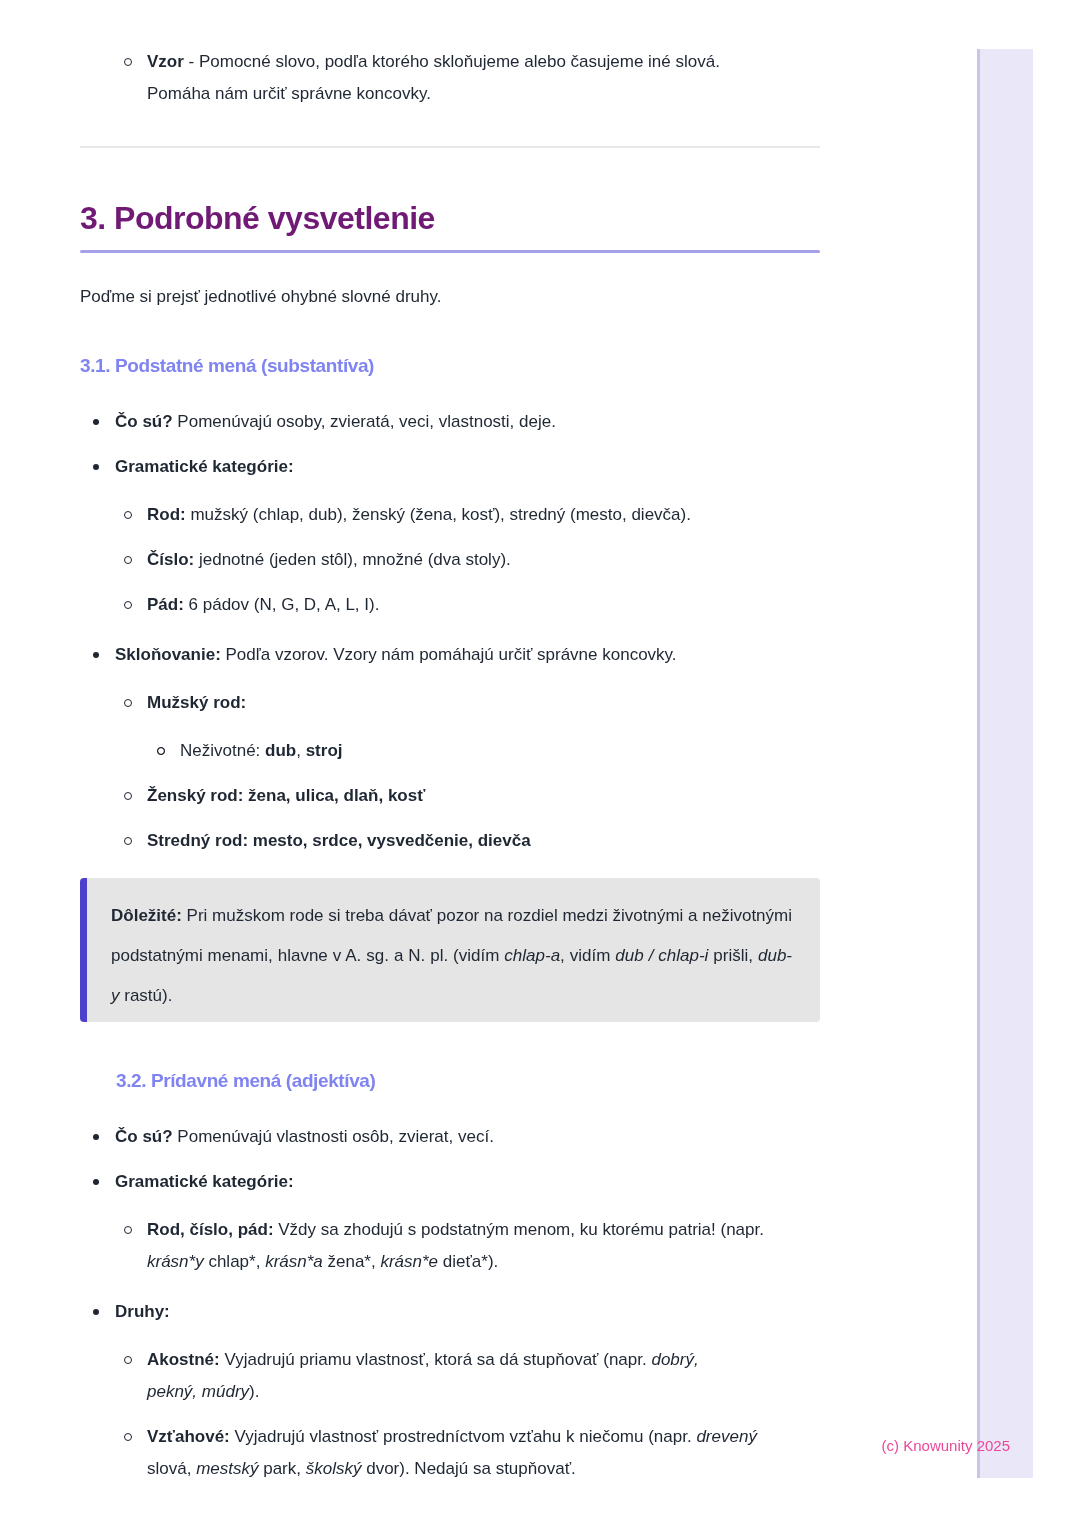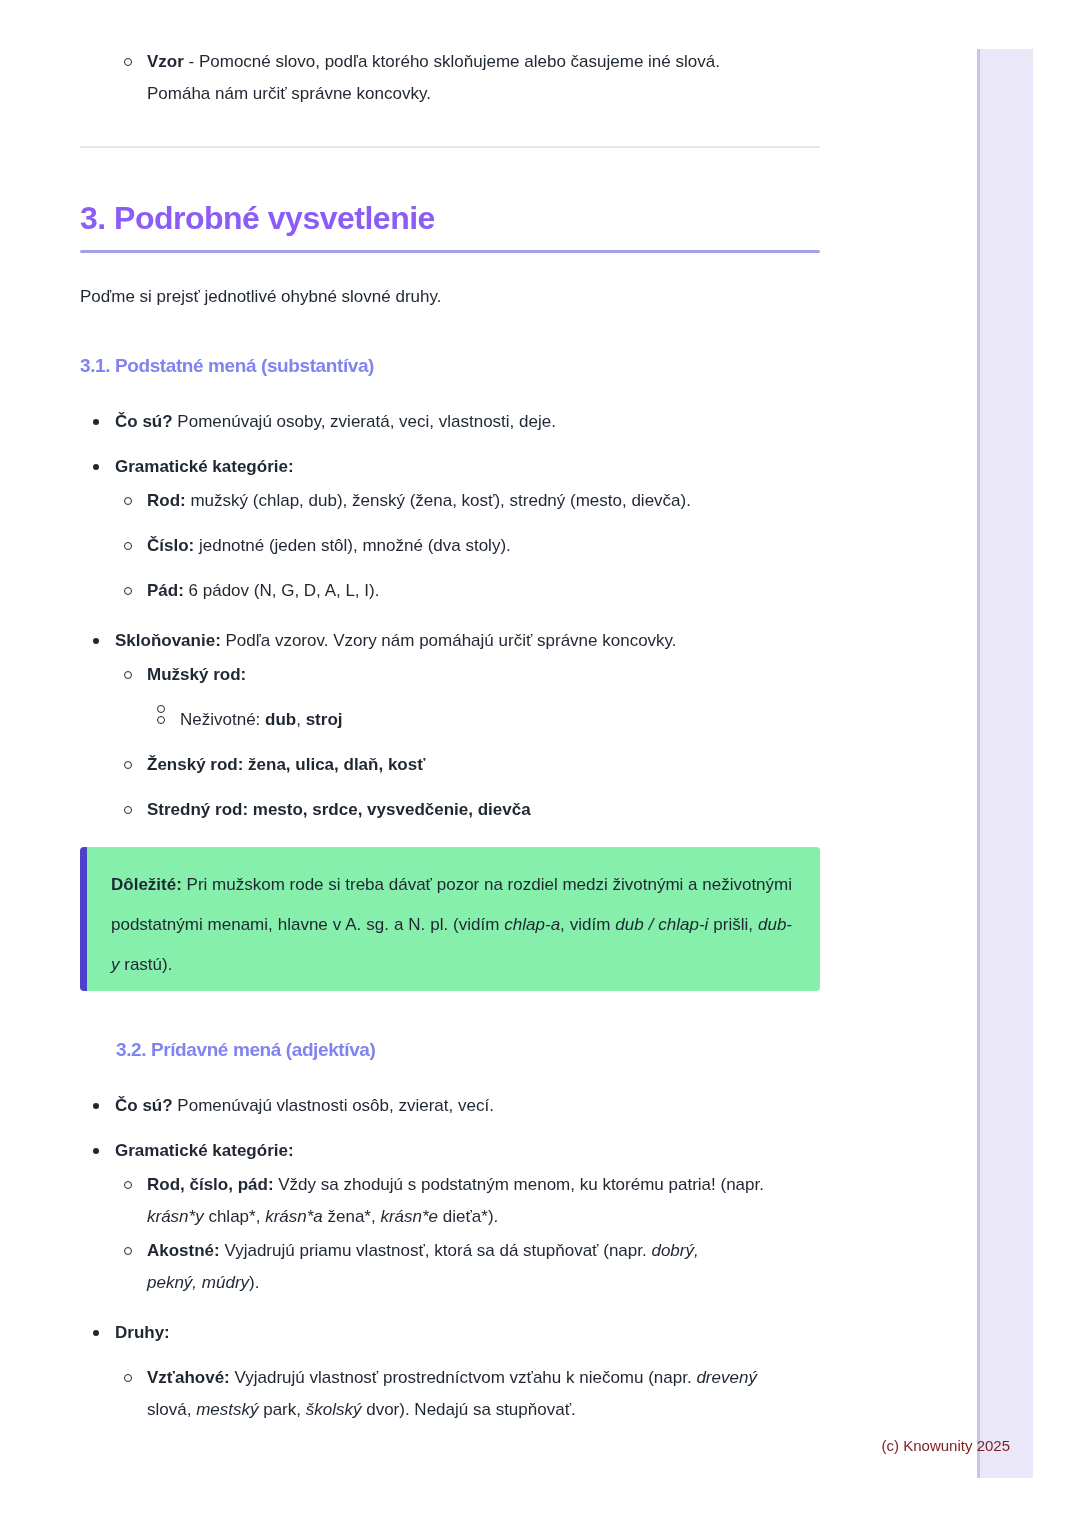--- a/index.html
+++ b/index.html
@@ -34,56 +34,56 @@
     width:6px; height:6px; border-radius:50%;
     background:#1f2733;
   }
   .circle {
     top:12px;
     width:8px; height:8px; border-radius:50%;
     border:1.5px solid #1f2733; background:transparent;
   }
   .l2 .circle { left:44px; }
   .l3 .circle { left:77px; }
-  .first-sub { margin-top:2px; }
+  .first-sub { margin-top:16px; }
   .after-sub { margin-top:18px; }
   .after-head { margin-top:24px; }
 
   .top-item { margin-top:46px; }
   .top-item .t { max-width:585px; }
 
   .divider {
     margin-top:36px;
     height:2px; width:740px;
     background:#e7e7e9;
   }
   .h2 {
     margin-top:50px;
     font-size:32px; line-height:40px;
     font-weight:700; letter-spacing:-0.5px;
-    color:#8b5cf6;
+    color:#701a75;
   }
   .h2-underline {
     margin-top:12px;
     height:3px; width:740px;
     background:#a5a1e9; border-radius:2px;
   }
   .lead { margin-top:28px; }
   .h3 {
     font-size:19px; line-height:33px;
     font-weight:700; letter-spacing:-0.4px;
     color:#8084f0;
   }
   .h3-31 { margin-top:36px; }
   .h3-32 { margin-top:42px;margin-left:36px; }
 
   .callout {
     margin-top:21px;
     width:740px;
-    background:#86efac;
+    background:#e5e5e5;
     border-left:7px solid #4c40cc;
     border-radius:4px;
     padding:18px 28px 6px 24px;
   }
   .callout .t {
     line-height:40px;
     text-align:justify;
   }
 
   .w-rcp { max-width:620px; }
@@ -95,21 +95,21 @@
     left:977px; top:49px;
     width:56px; height:1429px;
     background:#e9e7f8;
     border-left:3px solid #c8c4ec;
     z-index:1;
   }
   .watermark {
     position:absolute;
     top:1437px; right:70px;
     font-size:15px; line-height:18px;
-    color:#7f1d1d;
+    color:#ec4899;
     z-index:3;
     white-space:nowrap;
     margin-left:32px;
   }
 </style>
 </head>
 <body>
 
 <div class="content">
 
@@ -195,30 +195,30 @@
   <div class="li l1">
     <span class="bullet dot"></span>
     <span class="t"><b>Gramatické kategórie:</b></span>
   </div>
 
   <div class="li l2 first-sub">
     <span class="bullet circle"></span>
     <span class="t w-rcp"><b>Rod, číslo, pád:</b><span> Vždy sa zhodujú s podstatným menom, ku ktorému patria! (napr. </span><i>krásn*y</i><span> chlap*, </span><i>krásn*a</i><span> žena*, </span><i>krásn*e</i><span> dieťa*).</span></span>
   </div>
 
+  <div class="li l1 after-sub">
+    <span class="bullet dot"></span>
+    <span class="t"><b>Druhy:</b></span>
+  </div>
+
   <div class="li l2 first-sub">
     <span class="bullet circle"></span>
     <span class="t w-ako"><b>Akostné:</b><span> Vyjadrujú priamu vlastnosť, ktorá sa dá stupňovať (napr. </span><i>dobrý, pekný, múdry</i><span>).</span></span>
   </div>
 
-  <div class="li l1 after-sub">
-    <span class="bullet dot"></span>
-    <span class="t"><b>Druhy:</b></span>
-  </div>
-
   <div class="li l2">
     <span class="bullet circle"></span>
     <span class="t w-vzt"><b>Vzťahové:</b><span> Vyjadrujú vlastnosť prostredníctvom vzťahu k niečomu (napr. </span><i>drevený</i><span> slová, </span><i>mestský</i><span> park, </span><i>školský</i><span> dvor). Nedajú sa stupňovať.</span></span>
   </div>
 
 </div>
 
 <div class="side-bar"></div>
 
 <div class="watermark">(c) Knowunity 2025</div>

